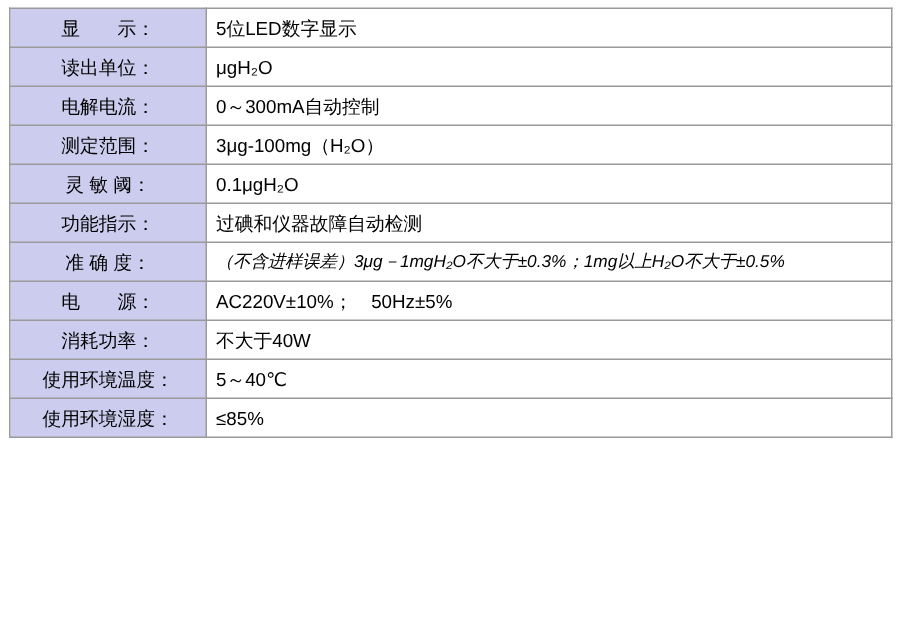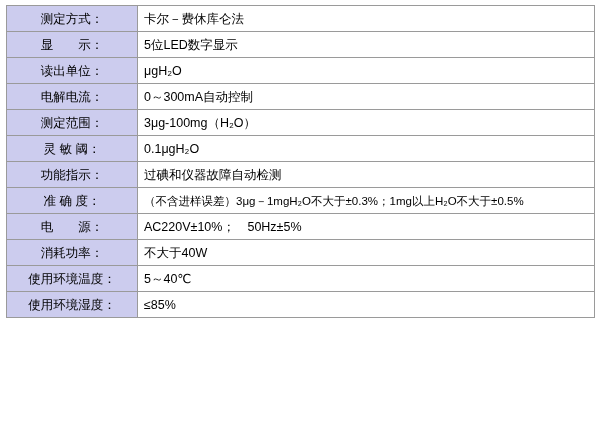--- a/index.html
+++ b/index.html
@@ -35,31 +35,28 @@
     font-size: 12.5px;
   }
   td.value-cell {
     background: #ffffff;
     text-align: left;
     white-space: nowrap;
     font-size: 12.5px;
   }
   td.value-cell.small {
     font-size: 11.5px;
+    font-style: italic;
   }
 </style>
 </head>
 <body>
 
 <table id="spec-table">
   <tbody>
-      <tr>
-        <td class="label-cell">测定方式：</td>
-        <td class="value-cell">卡尔－费休库仑法</td>
-      </tr>
       <tr>
         <td class="label-cell">显　　示：</td>
         <td class="value-cell">5位LED数字显示</td>
       </tr>
       <tr>
         <td class="label-cell">读出单位：</td>
         <td class="value-cell">μgH₂O</td>
       </tr>
       <tr>
         <td class="label-cell">电解电流：</td>

